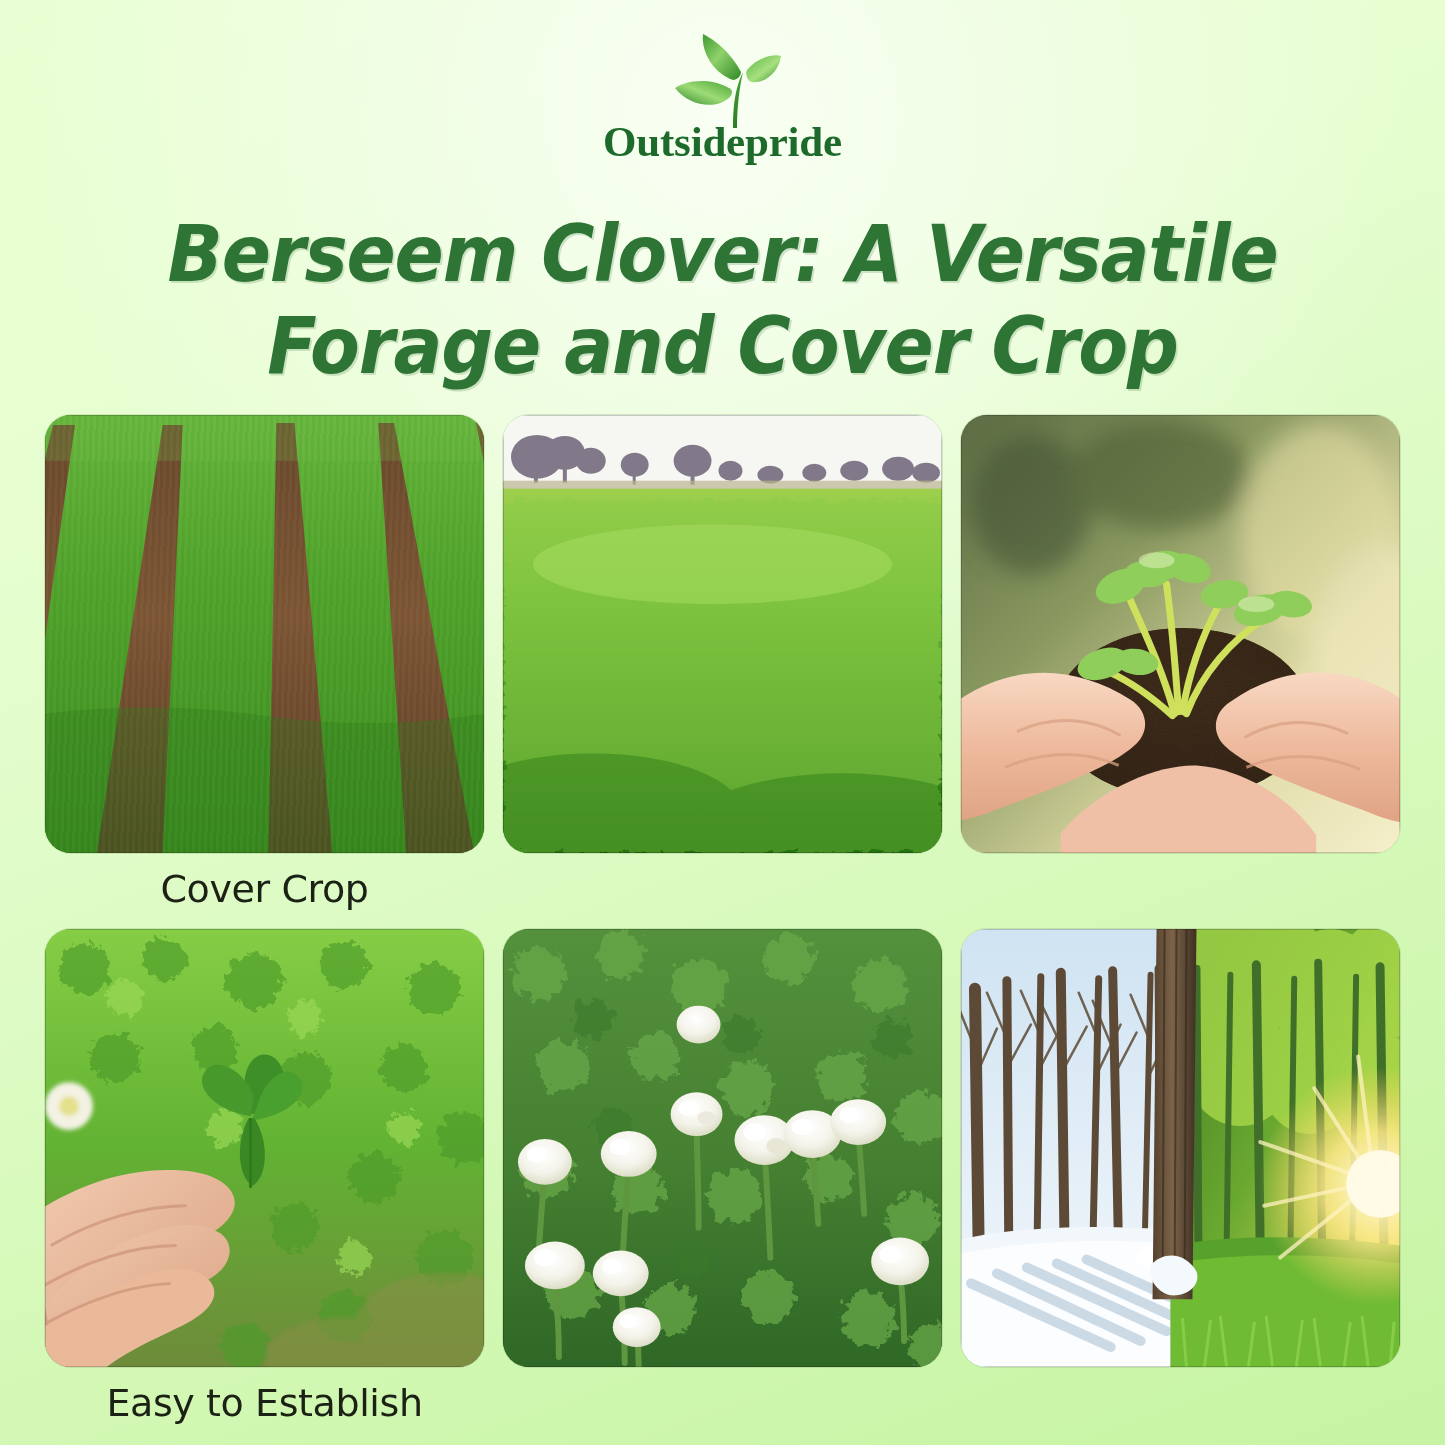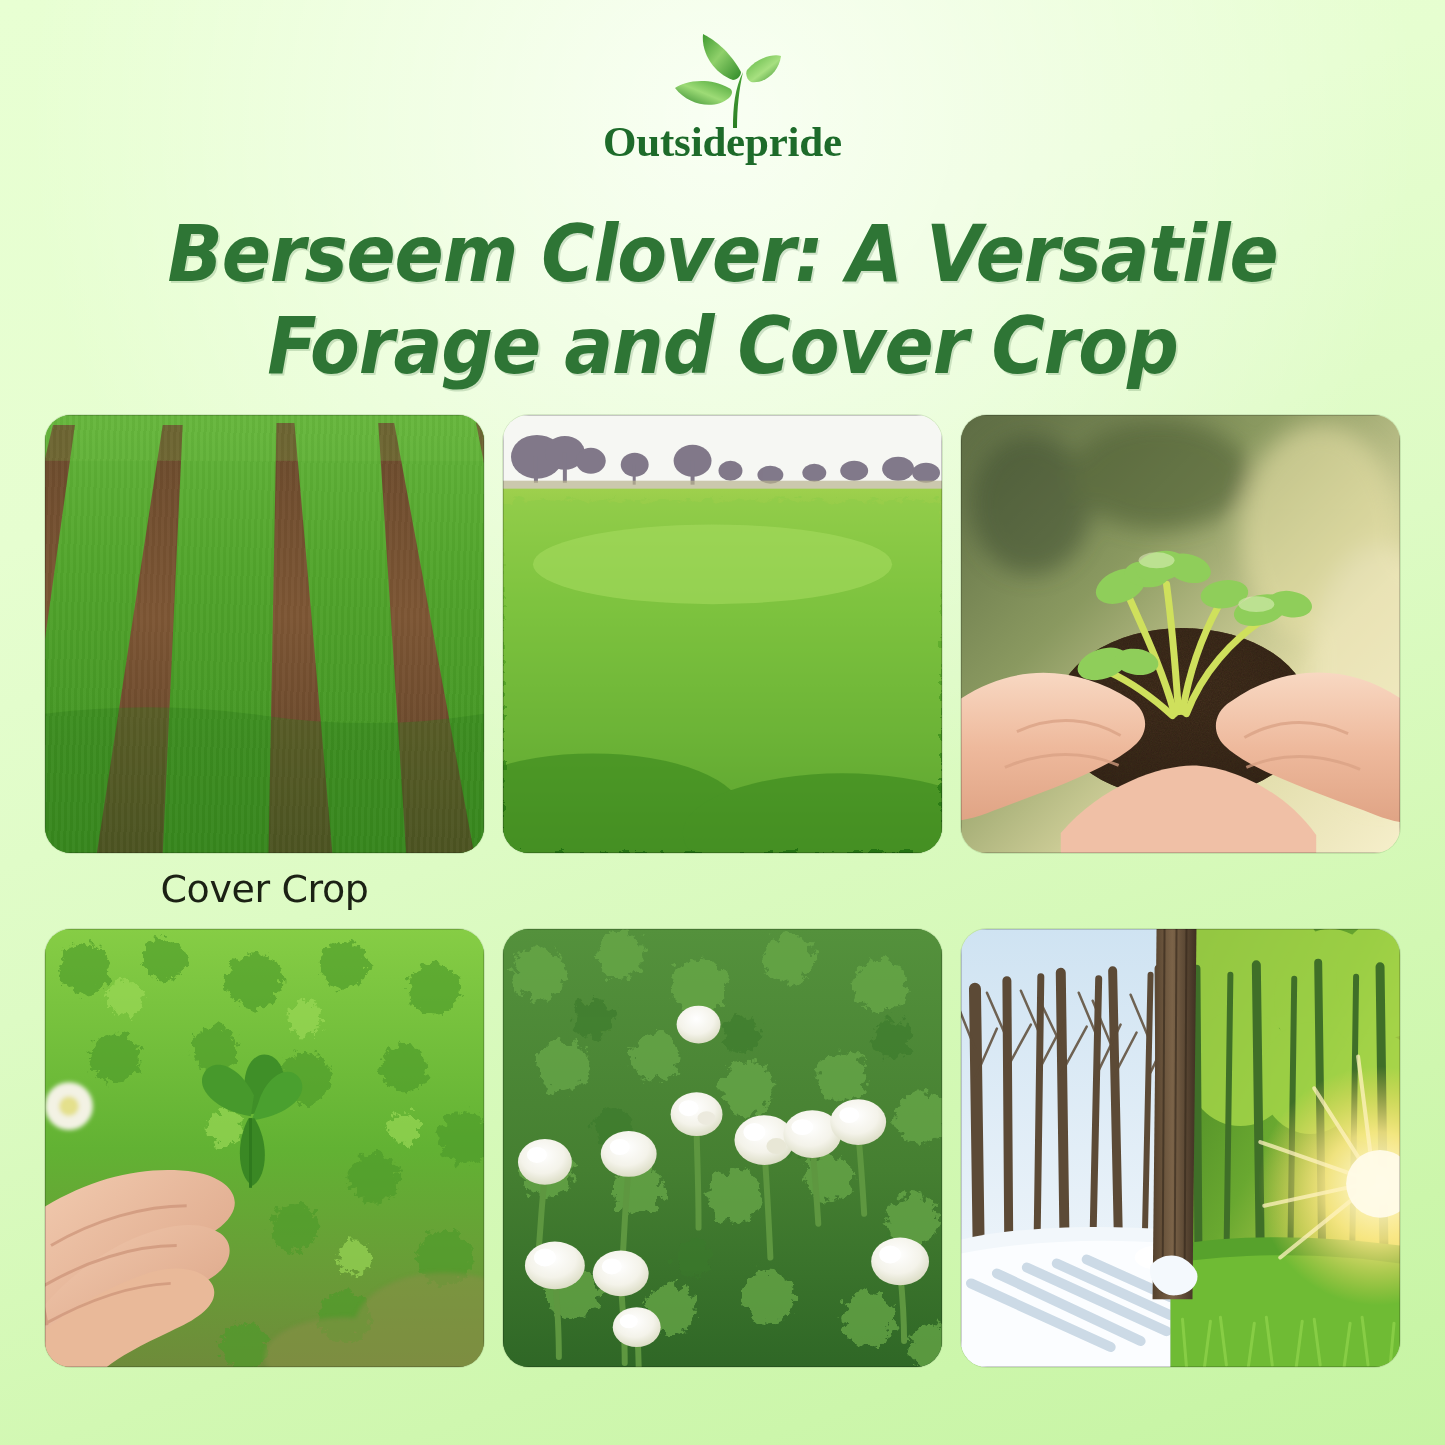--- a/index.html
+++ b/index.html
@@ -422,20 +422,21 @@
           <path d="M-40 440 C0 396 50 364 102 346 C134 336 160 342 168 358 C176 376 154 392 126 404 C96 418 74 430 62 440 Z" fill="#e9b999"></path>
           <g stroke="#cc9378" stroke-width="3" fill="none" opacity="0.7">
             <path d="M6 318 C50 292 100 278 142 278"></path>
             <path d="M-4 360 C40 334 88 318 132 318"></path>
             <path d="M-6 400 C36 376 82 358 126 356"></path>
             <path d="M-24 326 C-10 346 -2 372 2 398"></path>
           </g>
           <rect x="0" y="0" width="440" height="440" fill="none" stroke="rgba(0,0,0,0.18)" stroke-width="2"></rect>
         </svg>
       </div>
+      <div class="caption">Easy to Establish</div>
     </div>
 
     <div class="cell">
       <div class="thumb art-flowers">
         <svg class="scene" viewBox="0 0 440 440" preserveAspectRatio="none" xmlns="http://www.w3.org/2000/svg">
           <defs>
             <linearGradient id="folG" x1="0" y1="0" x2="0" y2="1">
               <stop offset="0%" stop-color="#54913c"></stop>
               <stop offset="55%" stop-color="#457f31"></stop>
               <stop offset="100%" stop-color="#2f6726"></stop>

